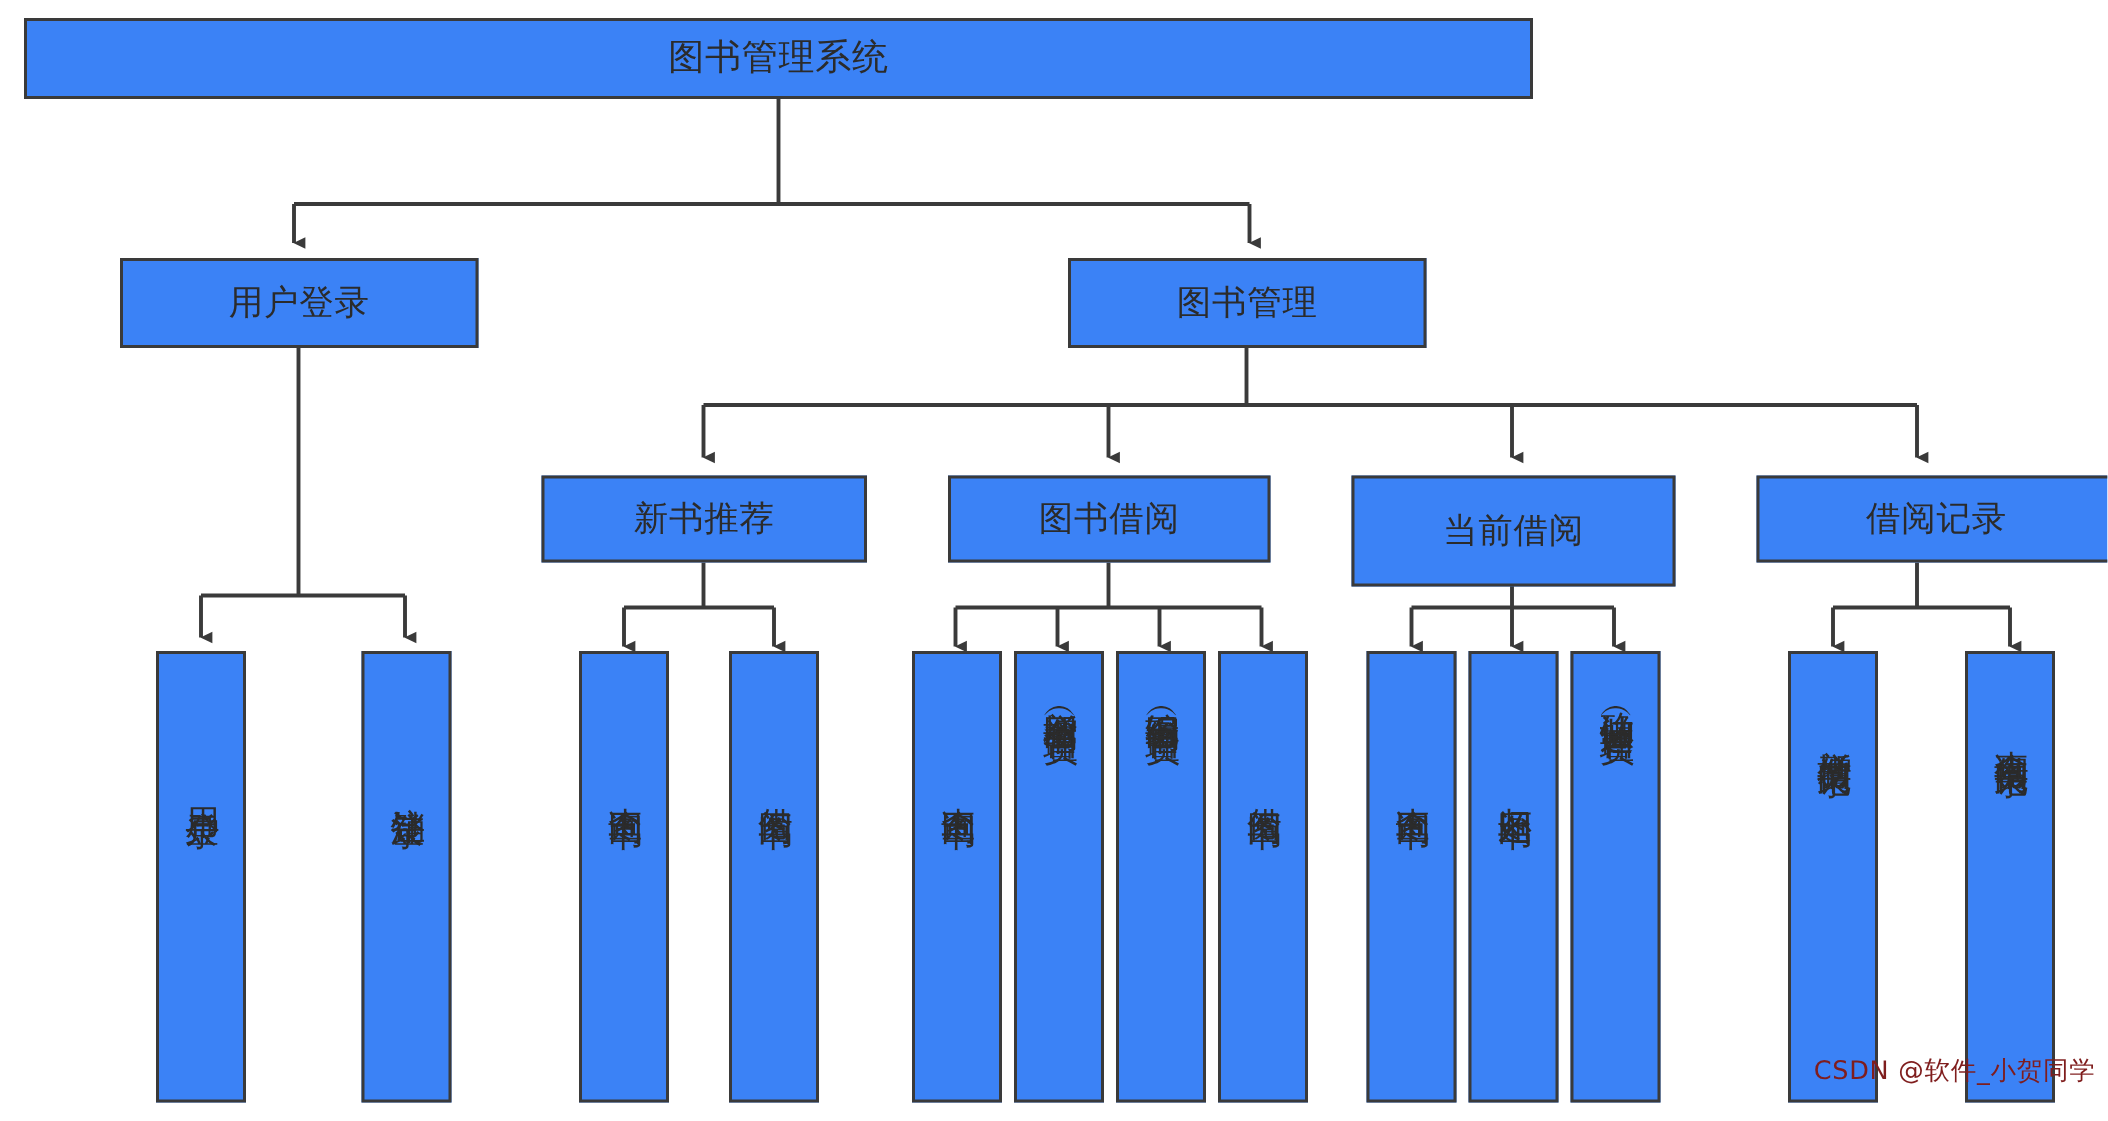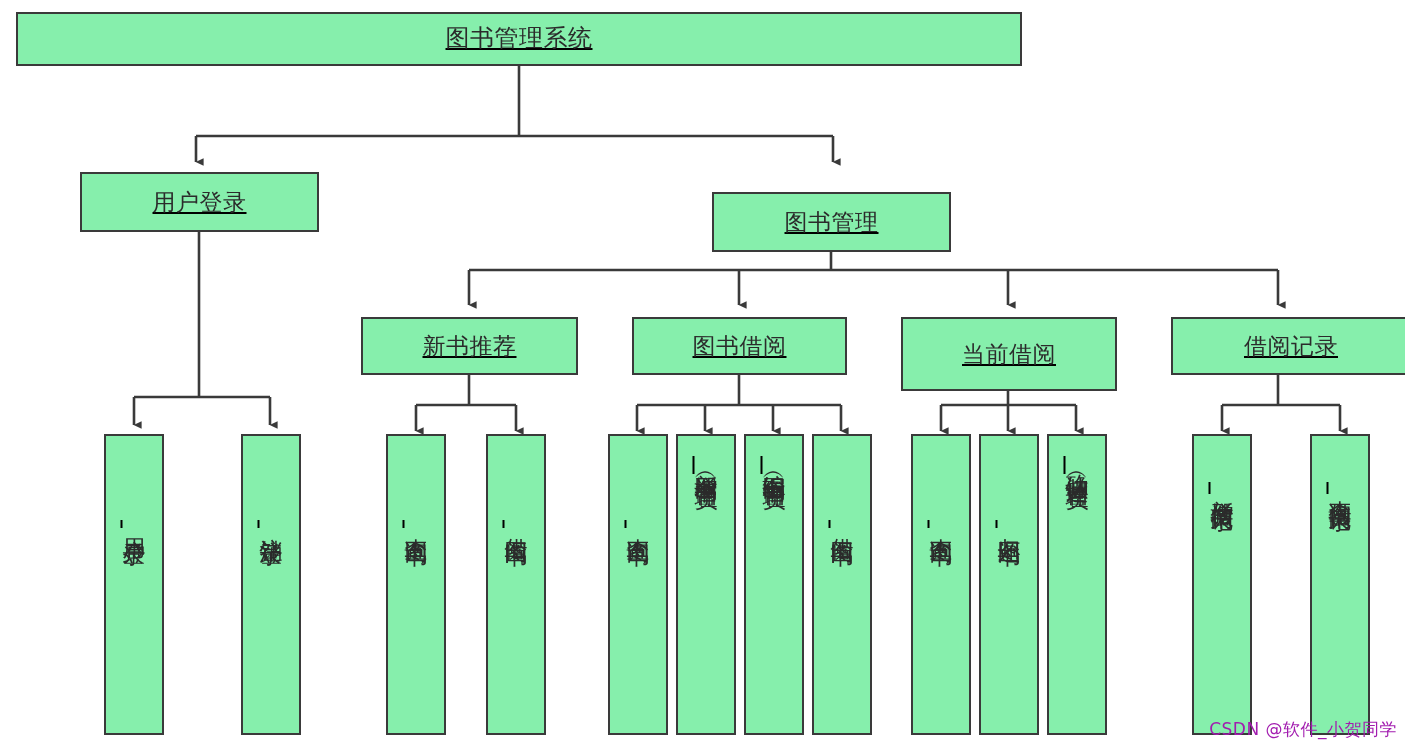--- a/index.html
+++ b/index.html
@@ -22,27 +22,26 @@
     position: absolute;
     left: 0;
     top: 0;
     width: 1405px;
     height: 747px;
     pointer-events: none;
   }
   .node {
     position: absolute;
     box-sizing: border-box;
-    background: #86efac;
+    background: #3b82f6;
     border: 2px solid #3a3a3a;
     display: flex;
     align-items: center;
     justify-content: center;
     z-index: 2;
-    text-decoration: underline;
   }
   .node-label {
     color: #2b2b2b;
     line-height: 1.06;
     text-align: center;
     white-space: pre;
   }
   .node.horizontal .node-label {
     font-size: 23px;
     letter-spacing: 0.5px;
@@ -67,23 +66,23 @@
   }
   .node.vertical.mid3 .node-label {
     padding-top: 40px;
   }
   .node.vertical.mid4 .node-label {
     padding-top: 14px;
   }
   .watermark {
     position: absolute;
     right: 8px;
-    bottom: 6px;
+    bottom: 22px;
     font-size: 17px;
-    color: #a21caf;
+    color: #7f1d1d;
     letter-spacing: 0.5px;
     z-index: 3;
     white-space: nowrap;
   }
 </style>
 </head>
 <body>
 
 <div id="diagram-root">
 
@@ -137,21 +136,21 @@
     </g>
   </svg>
 
   <div class="node root horizontal" style="left:16px; top:12px; width:1006px; height:54px;">
     <span class="node-label">图书管理系统</span>
   </div>
 
   <div class="node horizontal" style="left:80px; top:172px; width:239px; height:60px;">
     <span class="node-label">用户登录</span>
   </div>
-  <div class="node horizontal" style="left:712px; top:172px; width:239px; height:60px;margin-top:20px;">
+  <div class="node horizontal" style="left:712px; top:172px; width:239px; height:60px;">
     <span class="node-label">图书管理</span>
   </div>
 
   <div class="node horizontal" style="left:632px; top:317px; width:215px; height:58px;">
     <span class="node-label">图书借阅</span>
   </div>
   <div class="node horizontal" style="left:361px; top:317px; width:217px; height:58px;">
     <span class="node-label">新书推荐</span>
   </div>
   <div class="node horizontal" style="left:901px; top:317px; width:216px; height:74px;">

